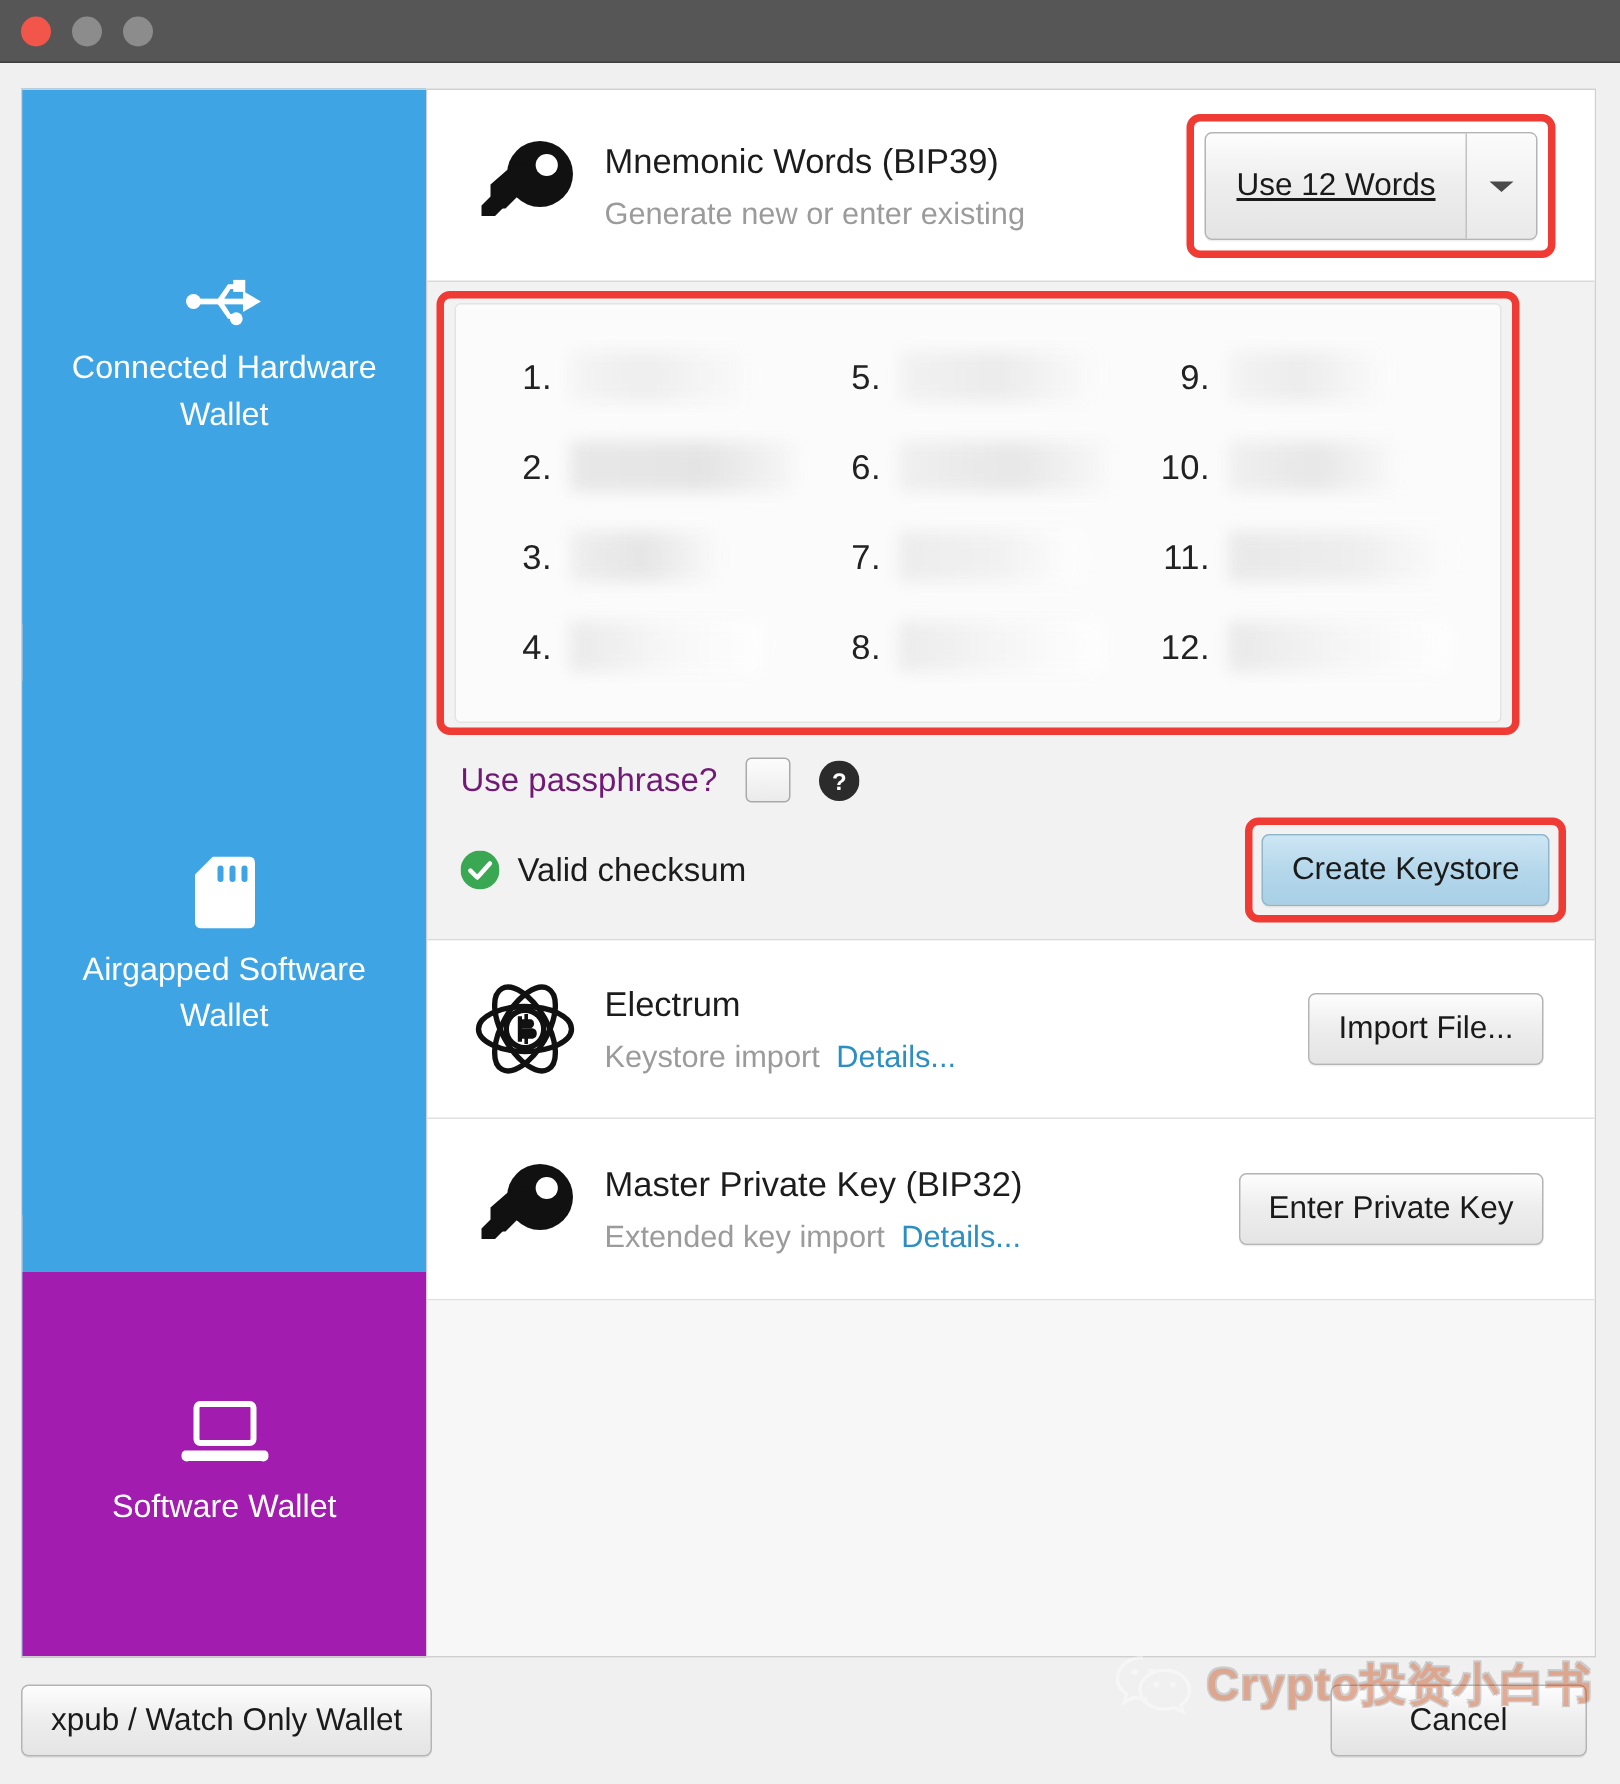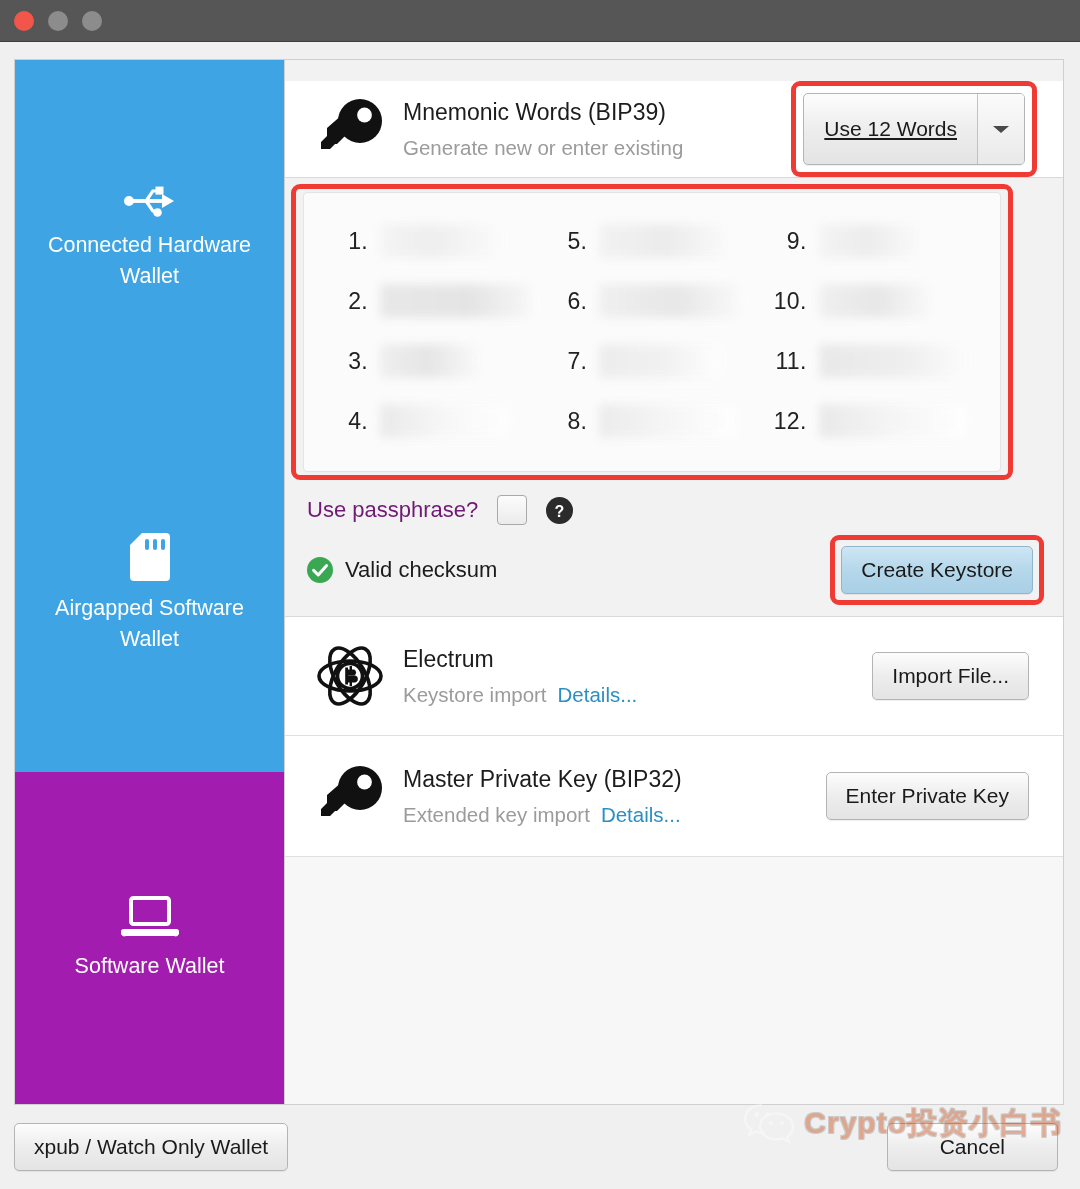--- a/index.html
+++ b/index.html
@@ -62,20 +62,21 @@
   #sidebar {
     width: 270px;
     flex: 0 0 270px;
     background: #3fa4e4;
     border: 1px solid #cfcfcf;
     border-right: none;
     box-sizing: border-box;
     display: flex;
     flex-direction: column;
     color: #ffffff;
+    gap: 38px;
   }
   .side-item {
     display: flex;
     flex-direction: column;
     align-items: center;
     justify-content: center;
     text-align: center;
     padding: 0 18px;
     box-sizing: border-box;
     user-select: none;
@@ -209,22 +210,21 @@
 
   
   #mnemonic-section {
     background: #f2f2f2;
     border-bottom: 1px solid #d9d9d9;
     flex: 0 0 auto;
   }
   #mnemonic-header {
     background: #ffffff;
     border-bottom: 1px solid #d9d9d9;
-    height: 97px;
-    margin-top: 21px;
+    height: 128px;
   }
   #words-wrap {
     position: relative;
     margin: 14px 62px 0 18px;
     padding: 0;
   }
   #words-box {
     background: #fbfbfb;
     border: 1px solid #e4e4e4;
     border-radius: 4px;

